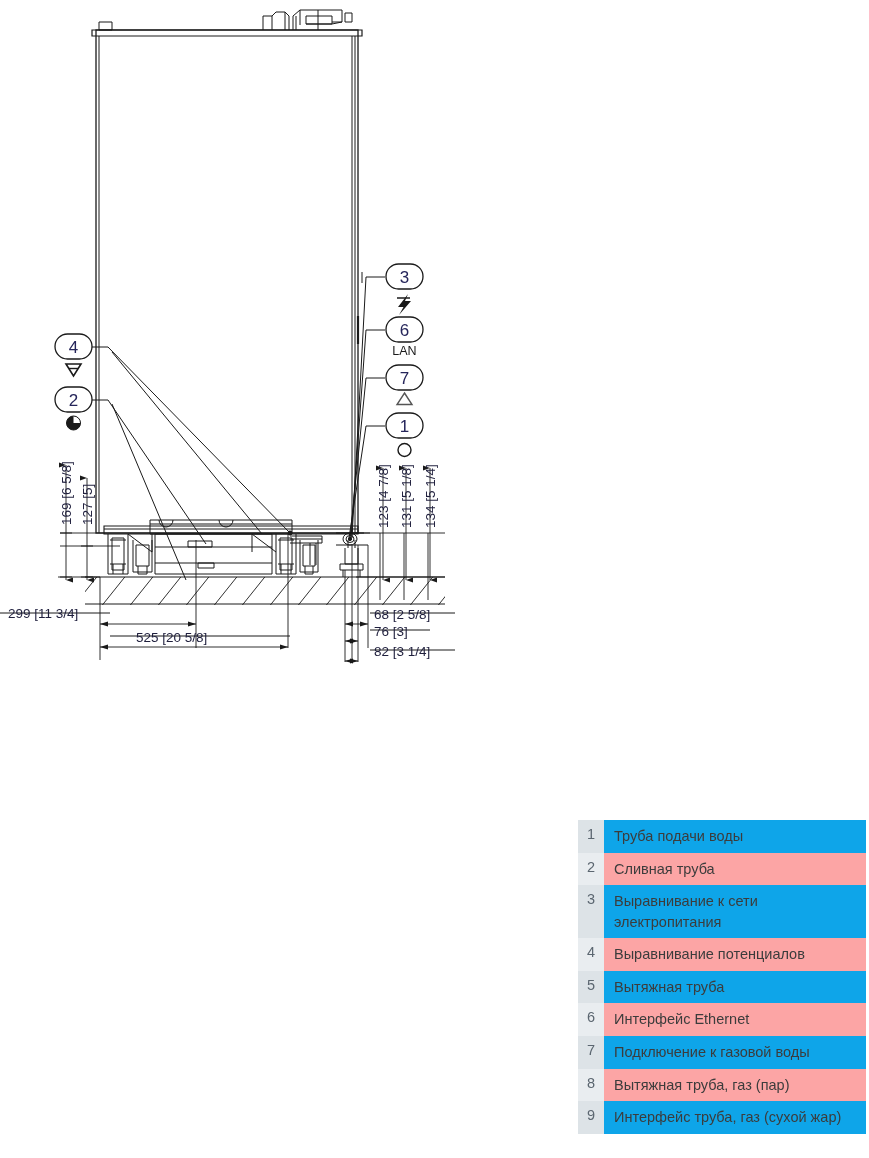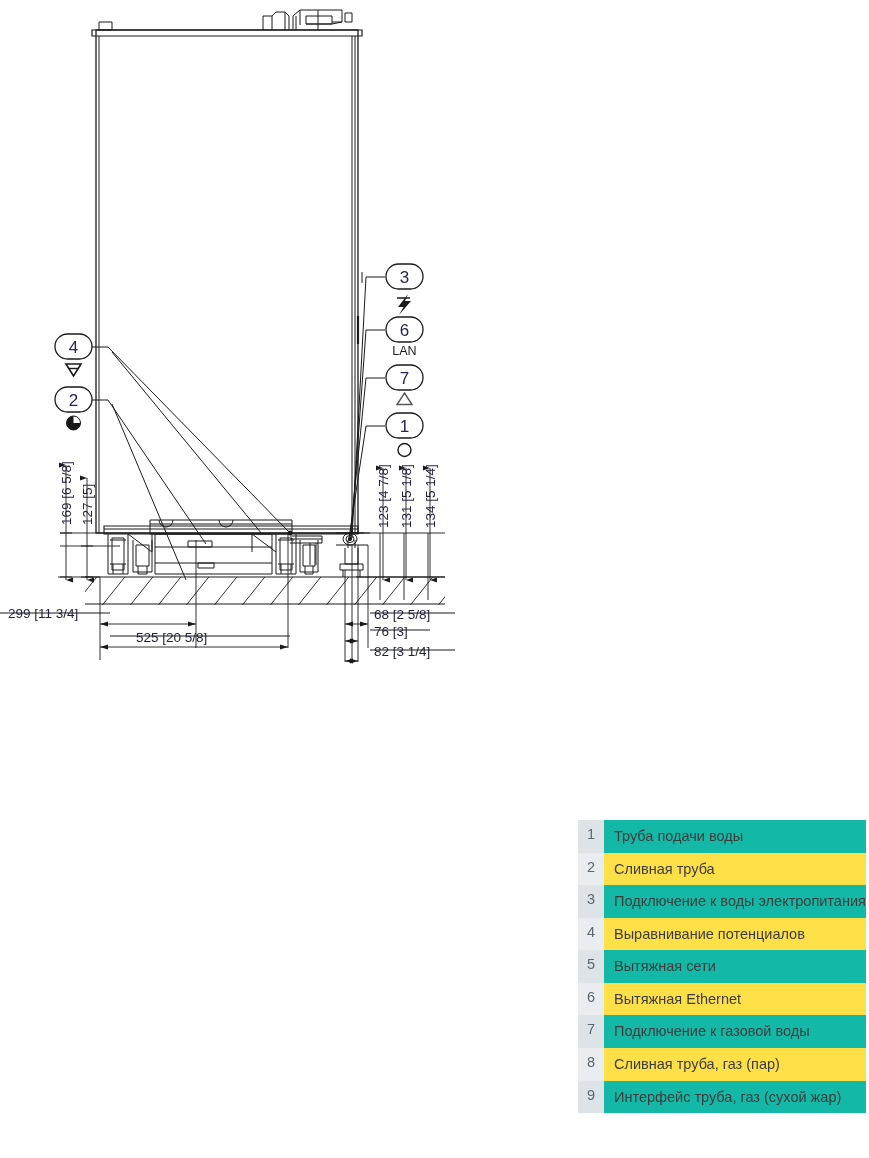--- a/index.html
+++ b/index.html
@@ -28,22 +28,22 @@
   
   #legend {
     position: absolute;
     left: 578px;
     top: 820px;
     width: 288px;
     border-collapse: collapse;
     font-size: 14.5px;
     color: #3a3a3a;
   }
-  #legend tr.odd td { background: #14b8a6; }
-  #legend tr.even td { background: #fde047; }
+  #legend tr.odd td { background: #0ea5e9; }
+  #legend tr.even td { background: #fca5a5; }
   #legend td.num {
     width: 26px;
     padding: 6px 0 6px 0;
     text-align: center;
     vertical-align: top;
     color: #5b6670;
     background-clip: padding-box;
   }
   #legend tr.odd td.num { background: #dde3e7; }
   #legend tr.even td.num { background: #e9edf0; }
@@ -360,40 +360,40 @@
     <tr class="odd">
         <td class="num">1</td>
         <td class="lbl">Труба подачи воды</td>
       </tr>
     <tr class="even">
         <td class="num">2</td>
         <td class="lbl">Сливная труба</td>
       </tr>
     <tr class="odd">
         <td class="num">3</td>
-        <td class="lbl">Подключение к воды электропитания</td>
+        <td class="lbl">Выравнивание к сети электропитания</td>
       </tr>
     <tr class="even">
         <td class="num">4</td>
         <td class="lbl">Выравнивание потенциалов</td>
       </tr>
     <tr class="odd">
         <td class="num">5</td>
-        <td class="lbl">Вытяжная сети</td>
+        <td class="lbl">Вытяжная труба</td>
       </tr>
     <tr class="even">
         <td class="num">6</td>
-        <td class="lbl">Вытяжная Ethernet</td>
+        <td class="lbl">Интерфейс Ethernet</td>
       </tr>
     <tr class="odd">
         <td class="num">7</td>
         <td class="lbl">Подключение к газовой воды</td>
       </tr>
     <tr class="even">
         <td class="num">8</td>
-        <td class="lbl">Сливная труба, газ (пар)</td>
+        <td class="lbl">Вытяжная труба, газ (пар)</td>
       </tr>
     <tr class="odd">
         <td class="num">9</td>
         <td class="lbl">Интерфейс труба, газ (сухой жар)</td>
       </tr>
   </tbody>
 </table>
 
 </body></html>

